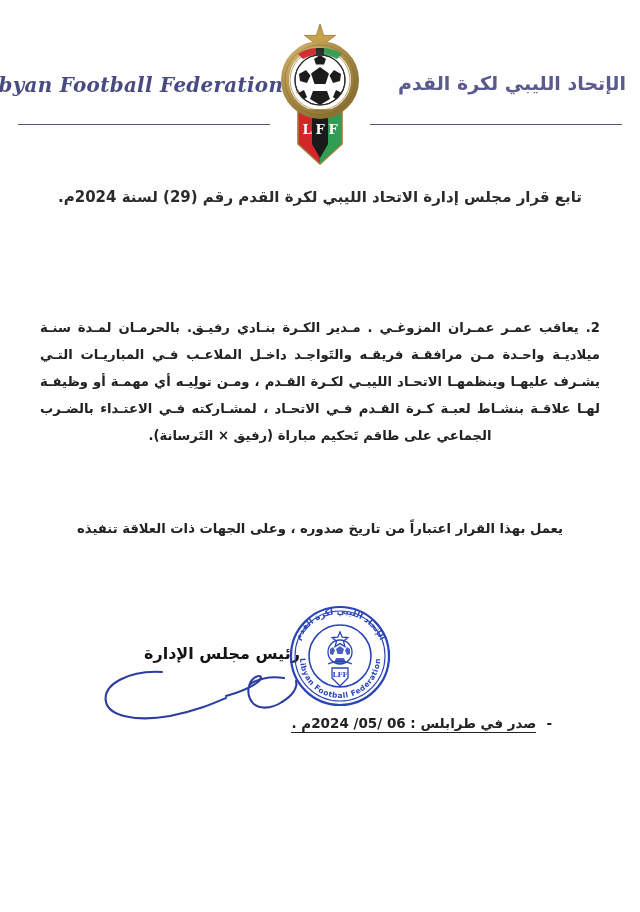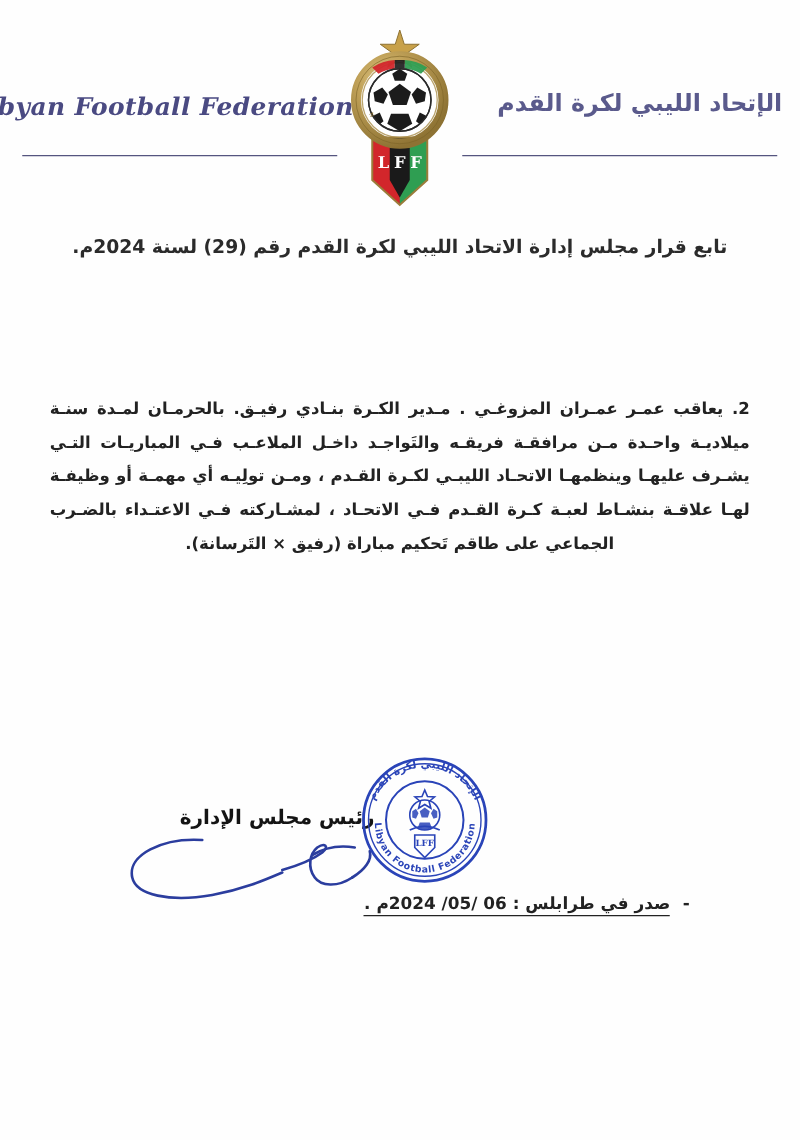--- a/index.html
+++ b/index.html
@@ -267,20 +267,21 @@
   </div>
 
   <div class="doc-title">تابع قرار مجلس إدارة الاتحاد الليبي لكرة القدم رقم (29) لسنة 2024م.</div>
 
   <div class="clause">
     <span>2.</span>
     <span>يعاقب عمـر عمـران المزوغـي . مـدير الكـرة بنـادي رفيـق. بالحرمـان لمـدة سنـة ميلاديـة واحـدة مـن مرافقـة فريقـه والتَواجـد داخـل الملاعـب فـي المباريـات التـي يشـرف عليهـا وينظمهـا الاتحـاد الليبـي لكـرة القـدم ، ومـن تولِيـه أي مهمـة أو وظيفـة لهـا علاقـة بنشـاط لعبـة كـرة القـدم فـي الاتحـاد ، لمشـاركته فـي الاعتـداء بالضـرب الجماعي على طاقم تَحكيم مباراة (رفيق × التَرسانة).</span>
   </div>
 
 
+  <div class="closing">يعمل بهذا القرار اعتباراً من تاريخ صدوره ، وعلى الجهات ذات العلاقة تنفيذه</div>
 
   <div class="sig-title">رئيس مجلس الإدارة</div>
 
   <div class="signature-mark">
     <svg viewBox="0 0 208 64" width="208" height="64" aria-hidden="true">
       <g fill="none" stroke="#2b3d9e" stroke-width="2.1" stroke-linecap="round" stroke-linejoin="round">
         <path d="M62 6 C30 4, 2 18, 6 36 C9 50, 36 56, 70 50 C96 45, 112 38, 126 32"></path>
         <path d="M126 30 C140 26, 150 22, 158 16 C164 11, 160 8, 154 12 C148 17, 146 28, 152 36 C157 43, 170 44, 182 36"></path>
         <path d="M150 18 C160 12, 172 10, 184 12"></path>
         <path d="M182 36 C192 30, 198 22, 196 15"></path>

